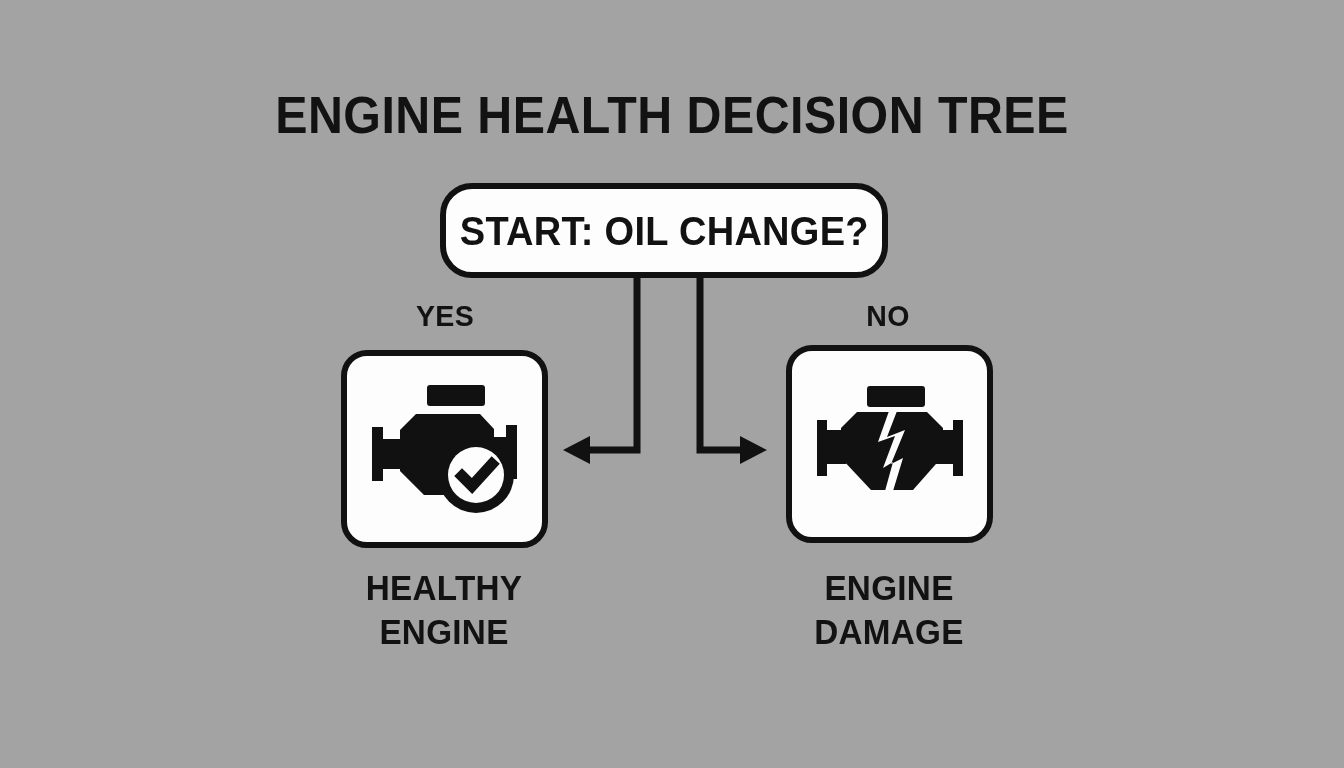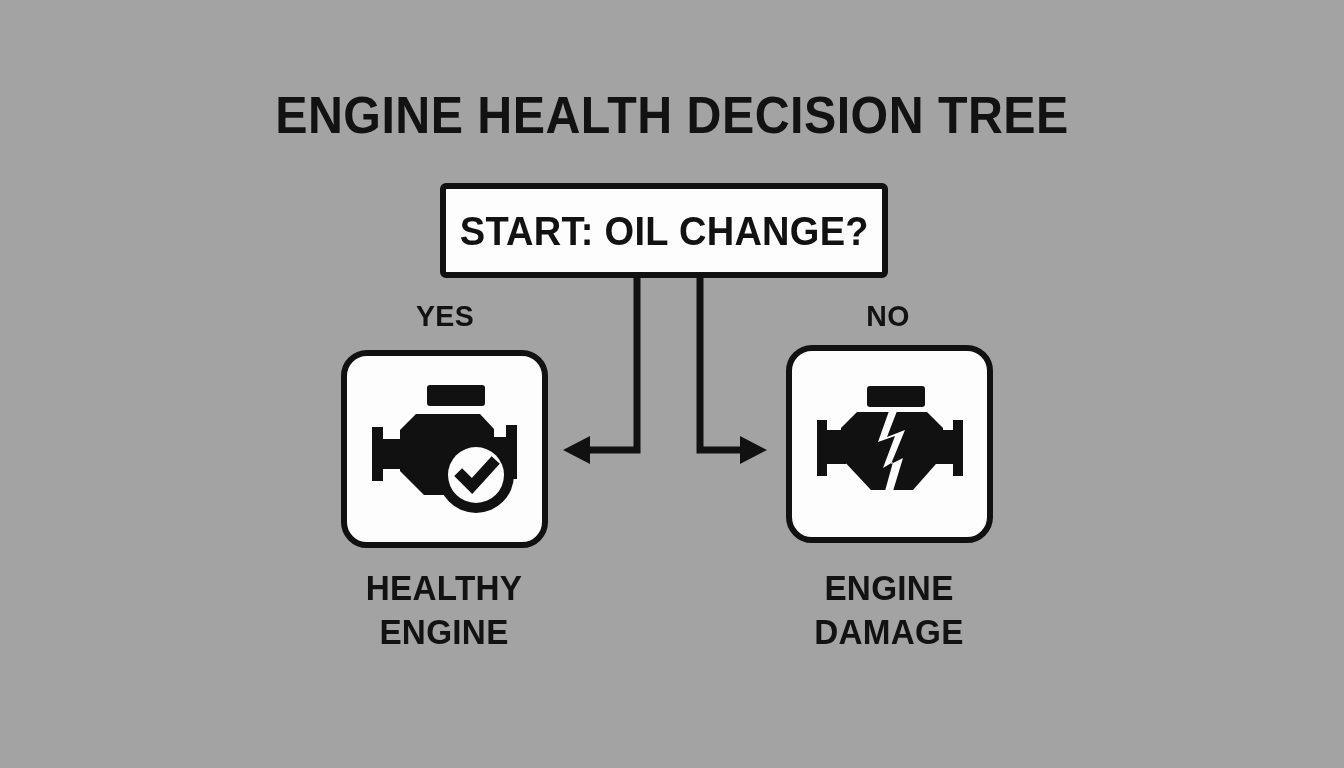--- a/index.html
+++ b/index.html
@@ -42,21 +42,21 @@
 
   
   .decision-box {
     position: absolute;
     left: 440px;
     top: 183px;
     width: 448px;
     height: 95px;
     box-sizing: border-box;
     border: 6px solid #111111;
-    border-radius: 6px;
+    border-radius: 32px;
     background: #fdfdfd;
     display: flex;
     align-items: center;
     justify-content: center;
   }
   .decision-box .dtext {
     font-family: "Liberation Sans Narrow", "Liberation Sans", sans-serif;
     font-weight: 700;
     font-size: 40px;
     line-height: 42px;

